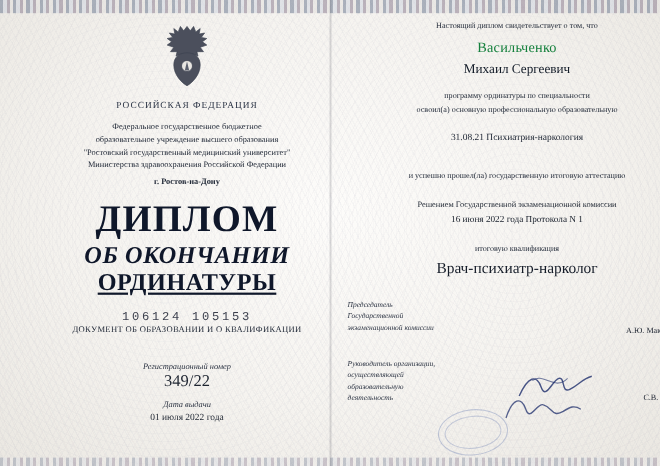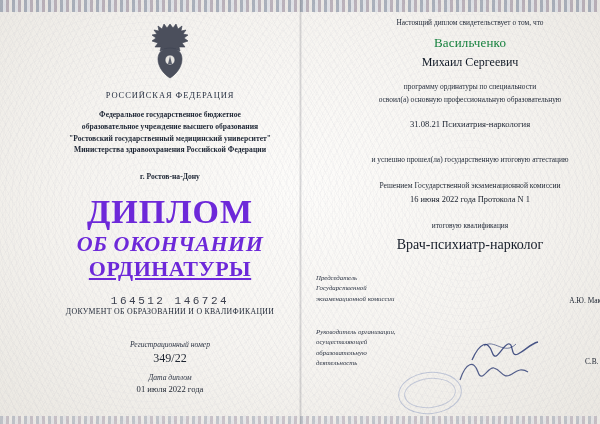--- a/index.html
+++ b/index.html
@@ -80,33 +80,33 @@
     font-size: 8.5px;
     letter-spacing: .9px;
     color: #2a3344;
     margin-top: 2px;
     margin-bottom: 9px;
   }
   .org {
     font-size: 7.6px;
     line-height: 1.55;
     color: #222a38;
-    font-weight: bold;
+    font-weight: normal;
     padding: 0 8px;
   }
   .city {
     font-size: 7.6px;
     font-weight: bold;
-    margin-top: 16px;
+    margin-top: 4px;
     color: #222a38;
   }
   .diploma-title {
     margin-top: 14px;
     line-height: 1.02;
-    color: #6d28d9;
+    color: #0f172a;
   }
   .diploma-title .l1 {
     font-size: 34px;
     letter-spacing: 1px;
     font-weight: bold;
     display: block;
   }
   .diploma-title .l2 {
     font-size: 22px;
     letter-spacing: .5px;
@@ -130,21 +130,21 @@
     letter-spacing: 2.5px;
     color: #3b3f4d;
   }
   .doc-line {
     font-size: 7.8px;
     letter-spacing: .3px;
     color: #232b39;
   }
   .regblock { margin-top: 24px; font-size: 7.6px; color: #2b3342; }
   .regblock .lbl { font-style: italic; }
-  .regblock .val { font-size: 12px; margin-top: 2px; margin-bottom: 7px; color:#1d2430;}
+  .regblock .val { font-size: 15px; margin-top: 2px; margin-bottom: 7px; color:#1d2430;}
   .regblock .val.date { font-size: 8.6px; }
 
   
   .r-intro {
     font-size: 7.4px;
     text-align: center;
     color: #242c3a;
     margin-top: 4px;
   }
   .name {
@@ -286,28 +286,28 @@
       <div>Министерства здравоохранения Российской Федерации</div>
     </div>
     <div class="city">г. Ростов-на-Дону</div>
 
     <div class="diploma-title">
       <span class="l1">ДИПЛОМ</span>
       <span class="l2">ОБ ОКОНЧАНИИ</span>
       <span class="l3">ОРДИНАТУРЫ</span>
     </div>
 
-    <div class="serial">164512  146724</div>
+    <div class="serial">106124  105153</div>
 
     <div class="doc-line">ДОКУМЕНТ ОБ ОБРАЗОВАНИИ И О КВАЛИФИКАЦИИ</div>
 
     <div class="regblock">
       <div class="lbl">Регистрационный номер</div>
       <div class="val">349/22</div>
-      <div class="lbl">Дата диплом</div>
+      <div class="lbl">Дата выдачи</div>
       <div class="val date">01 июля 2022 года</div>
     </div>
   </div>
 
   <div class="half right">
     <div class="r-intro">Настоящий диплом свидетельствует о том, что</div>
 
     <div class="name">Васильченко</div>
     <div class="patronymic">Михаил Сергеевич</div>
 

